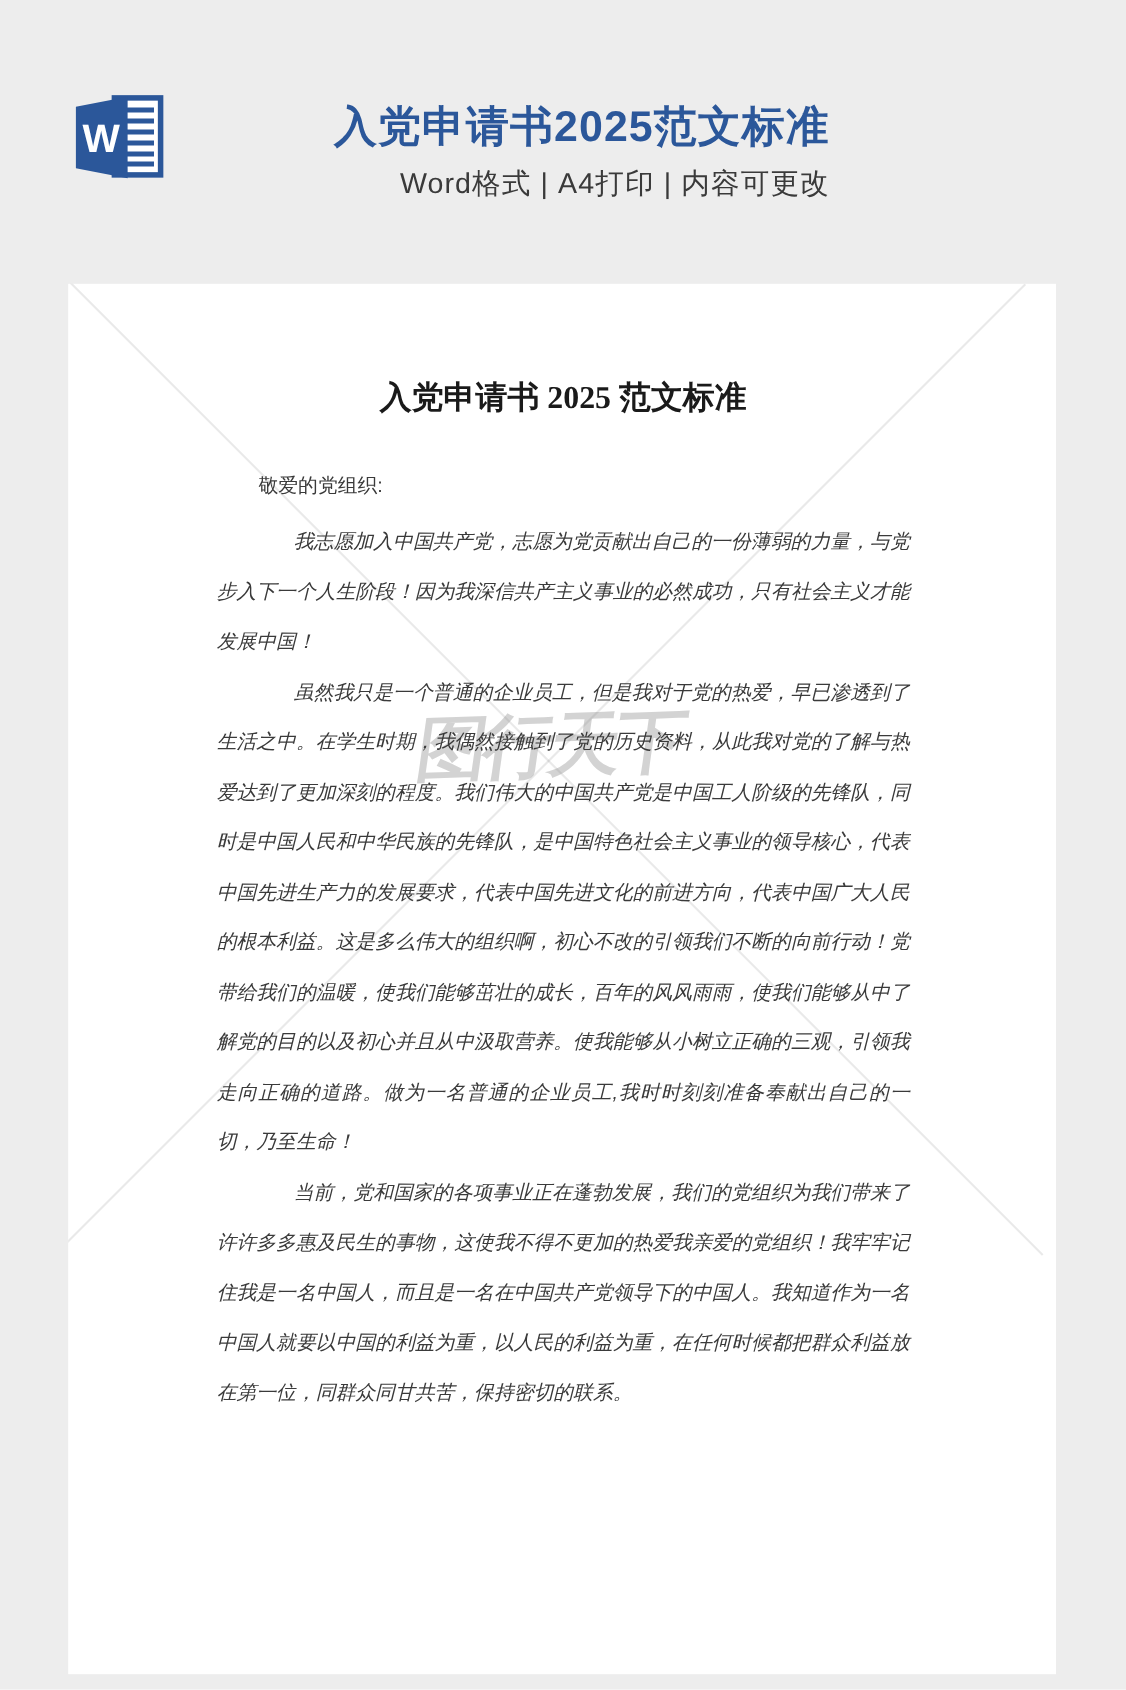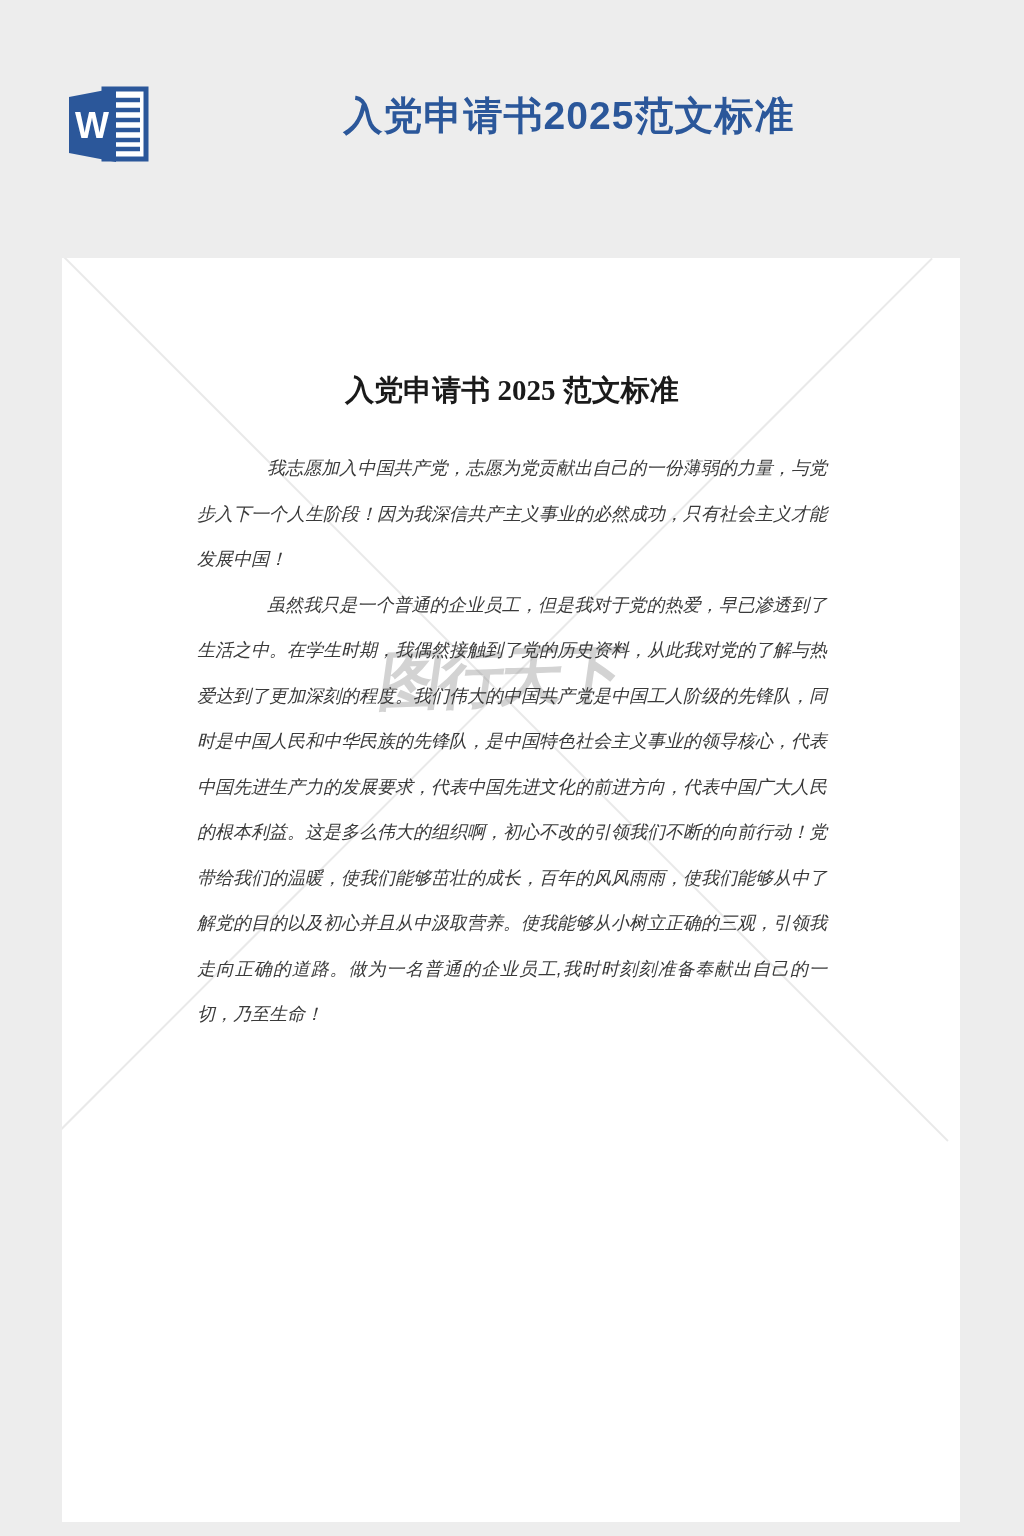--- a/index.html
+++ b/index.html
@@ -8,21 +8,21 @@
     background:#ededed;
     font-family:"Liberation Sans", sans-serif;
     position:relative;
     overflow:hidden;
   }
 
   
   .site-header { position:absolute; left:0; top:0; width:1024px; height:258px; }
   .word-icon { position:absolute; left:62px; top:82px; width:90px; height:86px; }
   .header-text {
-    position:absolute; left:569px; top:92px;
+    position:absolute; left:529px; top:92px;
     transform:translateX(-50%);
     text-align:right; white-space:nowrap;
   }
   .header-title {
     font-size:39px; font-weight:bold; color:#2b579a;
     letter-spacing:1px; line-height:48px;
   }
   .header-subtitle {
     margin-top:10px;
     font-size:26px; color:#3a3a3a; letter-spacing:1px; line-height:32px;
@@ -52,21 +52,22 @@
     font-family:"Liberation Serif", serif;
     font-size:64px; font-weight:bold; line-height:80px;
     color:#8d8d8d; opacity:0.38;
     transform:skewX(-10deg) rotate(-2deg);
     letter-spacing:-4px; white-space:nowrap;
   }
 
   
   .doc-content {
     position:relative; z-index:1;
-    padding:112px 133px 0 135px;
+    padding:56px 133px 0 135px;
+    margin-top:28px;
   }
   .doc-title {
     text-align:center;
     font-family:"Liberation Serif", serif;
     font-size:29px; font-weight:bold; color:#1a1a1a;
     line-height:40px; margin-bottom:36px;
   }
   .salutation {
     font-size:18px; color:#3a3a3a; line-height:46px;
     text-indent:38px; margin-bottom:6px;
@@ -94,33 +95,36 @@
       <line x1="50" y1="58" x2="78" y2="58"></line>
       <line x1="50" y1="67" x2="78" y2="67"></line>
     </g>
 
     <polygon points="7,15 54,6 54,80 7,71" fill="#2b579a"></polygon>
     <text x="30" y="56" text-anchor="middle" font-family="Liberation Sans, sans-serif" font-size="36" font-weight="bold" fill="#ffffff">W</text>
   </svg>
 
   <div class="header-text">
     <div class="header-title">入党申请书2025范文标准</div>
+    <div class="header-subtitle">Word格式 | A4打印 | 内容可更改</div>
   </div>
 </div>
 
 <div class="doc-page">
 
   <div class="wm-layer">
     <div class="wm-line back"></div>
     <div class="wm-line fore"></div>
     <div class="wm-logo">图行天下</div>
   </div>
 
   <div class="doc-content">
     <div class="doc-title">入党申请书 2025 范文标准</div>
+    <div class="salutation">敬爱的党组织:</div>
     <div class="doc-body">
 
     <p>我志愿加入中国共产党，志愿为党贡献出自己的一份薄弱的力量，与党步入下一个人生阶段！因为我深信共产主义事业的必然成功，只有社会主义才能发展中国！</p>
         <p>虽然我只是一个普通的企业员工，但是我对于党的热爱，早已渗透到了生活之中。在学生时期，我偶然接触到了党的历史资料，从此我对党的了解与热爱达到了更加深刻的程度。我们伟大的中国共产党是中国工人阶级的先锋队，同时是中国人民和中华民族的先锋队，是中国特色社会主义事业的领导核心，代表中国先进生产力的发展要求，代表中国先进文化的前进方向，代表中国广大人民的根本利益。这是多么伟大的组织啊，初心不改的引领我们不断的向前行动！党带给我们的温暖，使我们能够茁壮的成长，百年的风风雨雨，使我们能够从中了解党的目的以及初心并且从中汲取营养。使我能够从小树立正确的三观，引领我走向正确的道路。做为一名普通的企业员工,我时时刻刻准备奉献出自己的一切，乃至生命！</p>
+        <p>当前，党和国家的各项事业正在蓬勃发展，我们的党组织为我们带来了许许多多惠及民生的事物，这使我不得不更加的热爱我亲爱的党组织！我牢牢记住我是一名中国人，而且是一名在中国共产党领导下的中国人。我知道作为一名中国人就要以中国的利益为重，以人民的利益为重，在任何时候都把群众利益放在第一位，同群众同甘共苦，保持密切的联系。</p>
       </div>
   </div>
 
 </div>
 
 </body></html>

